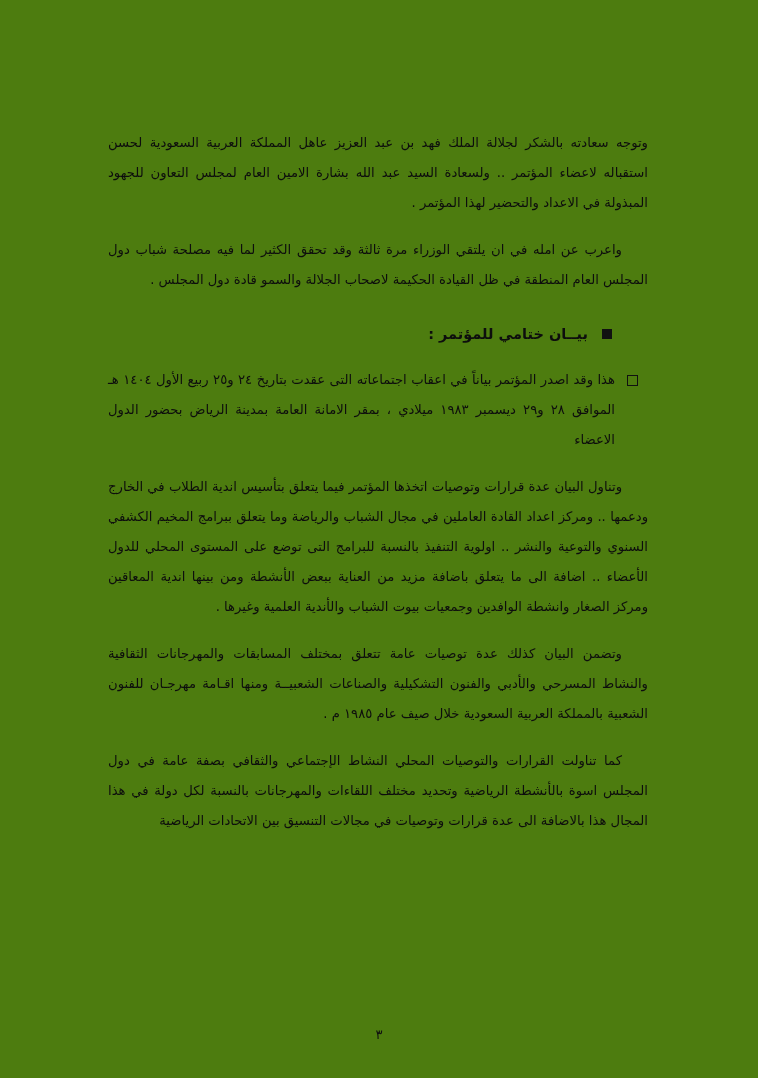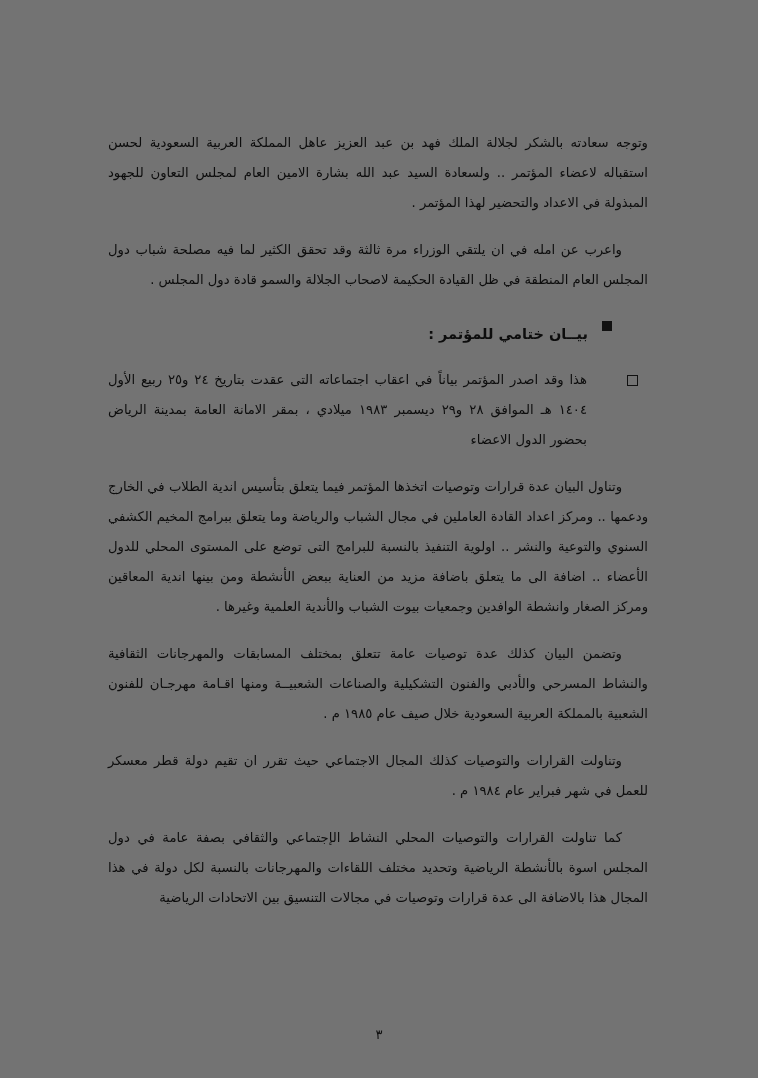--- a/index.html
+++ b/index.html
@@ -11,21 +11,21 @@
     width: 758px;
     height: 1078px;
     font-family: "DejaVu Sans", "Liberation Sans", sans-serif;
     color: #0d0d0d;
     position: relative;
     overflow: hidden;
   }
   .page {
     position: absolute;
     inset: 0;
-    background: #737373;
+    background: #4d7c0f;
   }
   .content {
     position: absolute;
     top: 128px;
     right: 110px;
     left: 108px;
     direction: rtl;
     text-align: justify;
   }
   p.para {
@@ -35,21 +35,21 @@
     text-align: justify;
     text-justify: inter-word;
     letter-spacing: 0.1px;
   }
   p.para.indent {
     text-indent: 26px;
   }
   .heading-row {
     display: flex;
     flex-direction: row;
-    align-items: flex-start;
+    align-items: center;
     margin: 26px 0 18px 0;
     padding-right: 36px;
   }
   .bullet-square {
     width: 10px;
     height: 10px;
     background: #111;
     display: inline-block;
     margin-left: 14px;
     flex: 0 0 auto;
@@ -59,21 +59,20 @@
     font-weight: bold;
     letter-spacing: 1.4px;
     line-height: 26px;
   }
   .bullet-row {
     display: flex;
     flex-direction: row;
     align-items: flex-start;
     margin: 0 0 17px 0;
     padding-right: 10px;
-    gap: 28px;
   }
   .bullet-hollow {
     width: 9px;
     height: 9px;
     border: 1.4px solid #111;
     background: transparent;
     display: inline-block;
     margin-left: 12px;
     margin-top: 10px;
     flex: 0 0 auto;
@@ -113,20 +112,19 @@
     <div class="bullet-row">
       <span class="bullet-hollow"></span>
       <span class="bullet-body">هذا وقد اصدر المؤتمر بياناً في اعقاب اجتماعاته التى عقدت بتاريخ ٢٤ و٢٥ ربيع الأول ١٤٠٤ هـ الموافق ٢٨ و٢٩ ديسمبر ١٩٨٣ ميلادي ، بمقر الامانة العامة بمدينة الرياض بحضور الدول الاعضاء</span>
     </div>
 
     <p class="para indent">وتناول البيان عدة قرارات وتوصيات اتخذها المؤتمر فيما يتعلق بتأسيس اندية الطلاب في الخارج ودعمها .. ومركز اعداد القادة العاملين في مجال الشباب والرياضة وما يتعلق ببرامج المخيم الكشفي السنوي والتوعية والنشر .. اولوية التنفيذ بالنسبة للبرامج التى توضع على المستوى المحلي للدول الأعضاء .. اضافة الى ما يتعلق باضافة مزيد من العناية ببعض الأنشطة ومن بينها اندية المعاقين ومركز الصغار وانشطة الوافدين وجمعيات بيوت الشباب والأندية العلمية وغيرها .</p>
 
 
     <p class="para indent">وتضمن البيان كذلك عدة توصيات عامة تتعلق بمختلف المسابقات والمهرجانات الثقافية والنشاط المسرحي والأدبي والفنون التشكيلية والصناعات الشعبيــة ومنها اقـامة مهرجـان للفنون الشعبية بالمملكة العربية السعودية خلال صيف عام ١٩٨٥ م .</p>
 
-    <p class="para indent">وتناولت القرارات والتوصيات كذلك المجال الاجتماعي حيث تقرر ان تقيم دولة قطر معسكر للعمل في شهر فبراير عام ١٩٨٤ م .</p>
 
     <p class="para indent">كما تناولت القرارات والتوصيات المحلي النشاط الإجتماعي والثقافي بصفة عامة في دول المجلس اسوة بالأنشطة الرياضية وتحديد مختلف اللقاءات والمهرجانات بالنسبة لكل دولة في هذا المجال هذا بالاضافة الى عدة قرارات وتوصيات في مجالات التنسيق بين الاتحادات الرياضية</p>
 
   </div>
 
   <div class="page-number">٣</div>
 </div>
 
 </body></html>

